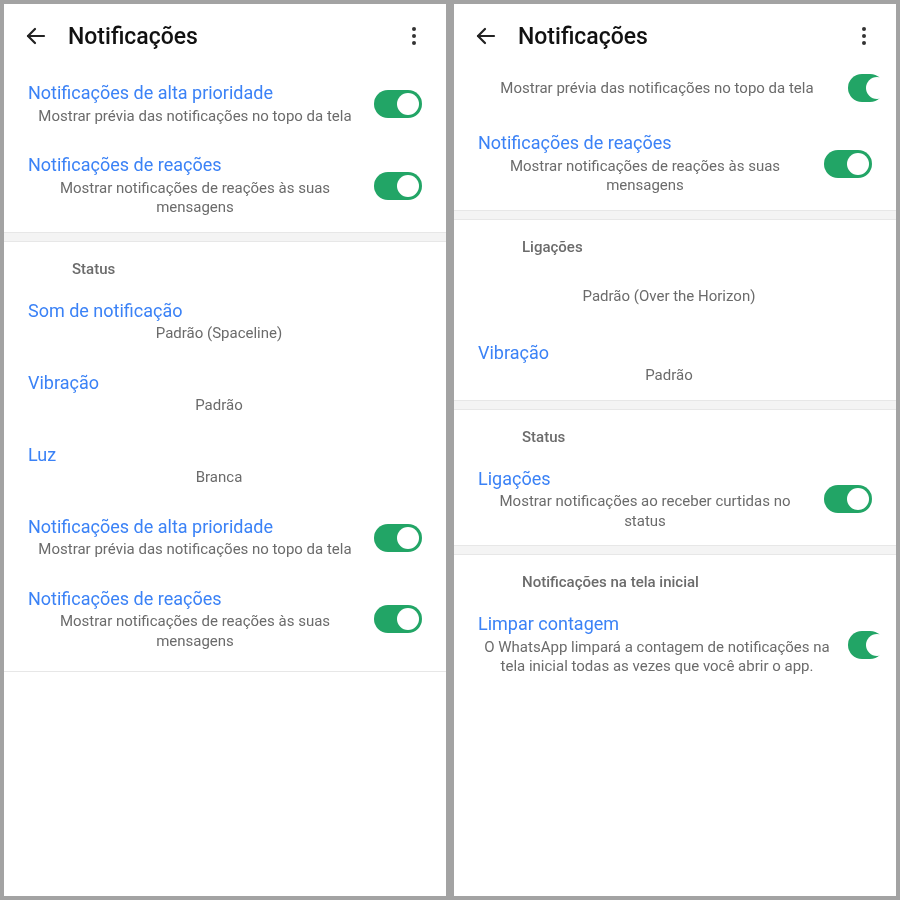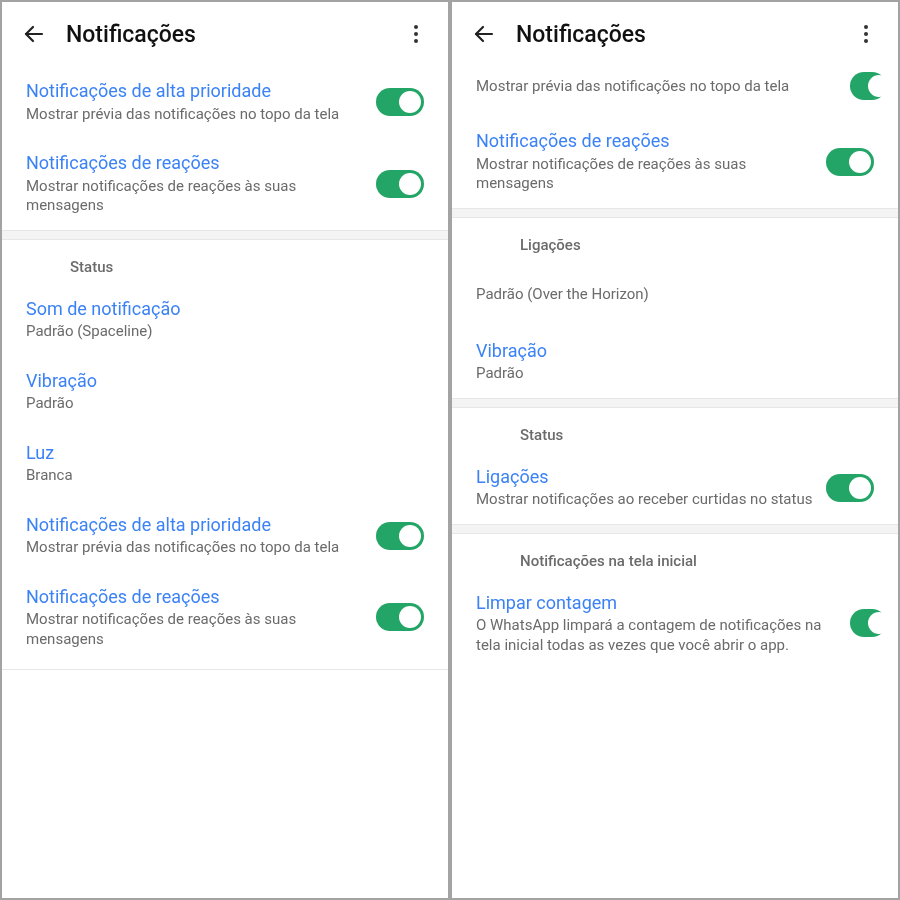--- a/index.html
+++ b/index.html
@@ -1,20 +1,20 @@
 <!DOCTYPE html>
 <html><head>
 <meta charset="utf-8">
 <style>
   * { box-sizing: border-box; margin: 0; padding: 0; }
   html, body { width: 900px; height: 900px; font-family: Roboto, "Segoe UI", Arial, sans-serif; background: #000; }
   body { display: flex; }
   .pane {
     width: 450px; height: 900px; background: #fff; position: relative; overflow: hidden;
-    border: 2px solid #a3a3a3;
+    border: 4px solid #a3a3a3;
   }
   .header {
     display: flex; align-items: center; height: 64px; padding: 0 12px;
     background: #fff;
   }
   .back-btn, .menu-btn {
     width: 40px; height: 40px; display: flex; align-items: center; justify-content: center;
     border-radius: 50%; cursor: pointer;
   }
   .header-title {
@@ -25,21 +25,21 @@
   .arrow-left svg { width: 24px; height: 24px; stroke: #222; }
   .content { height: calc(900px - 64px); overflow: hidden; }
   .section-header {
     font-size: 15px; color: #6b6b6b; padding: 18px 24px 8px 24px; font-weight: 500; margin-left: 44px;
   }
   .row {
     display: flex; align-items: center; padding: 14px 24px; min-height: 64px;
   }
   .row .text { flex: 1; padding-right: 12px; }
   .row .title { font-size: 18px; color: #3b82f6; font-weight: 400; line-height: 1.25; }
-  .row .sub { font-size: 15px; color: #6b6b6b; line-height: 1.3; margin-top: 2px; }
+  .row .sub { font-size: 15px; color: #6b6b6b; line-height: 1.3; margin-top: 2px; text-align: center; }
   .divider { height: 1px; background: #e7e7e7; margin: 6px 0; }
   .big-divider { height: 10px; background: #f4f4f4; border-top: 1px solid #e7e7e7; border-bottom: 1px solid #e7e7e7; }
   
   .toggle {
     width: 48px; height: 28px; border-radius: 14px; position: relative; flex: 0 0 auto;
   }
   .toggle.on { background: #22a566; }
   .toggle .knob {
     position: absolute; width: 22px; height: 22px; background: #fff; border-radius: 50%;
     top: 3px;

